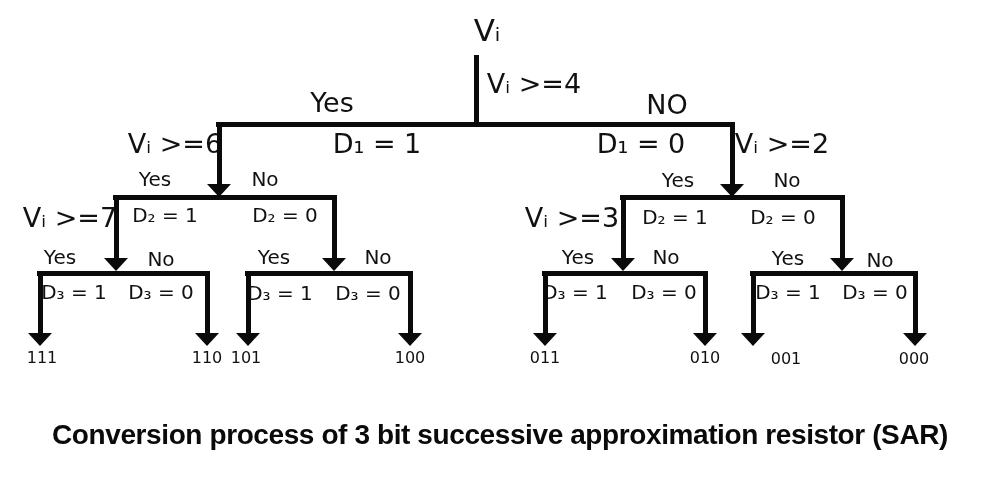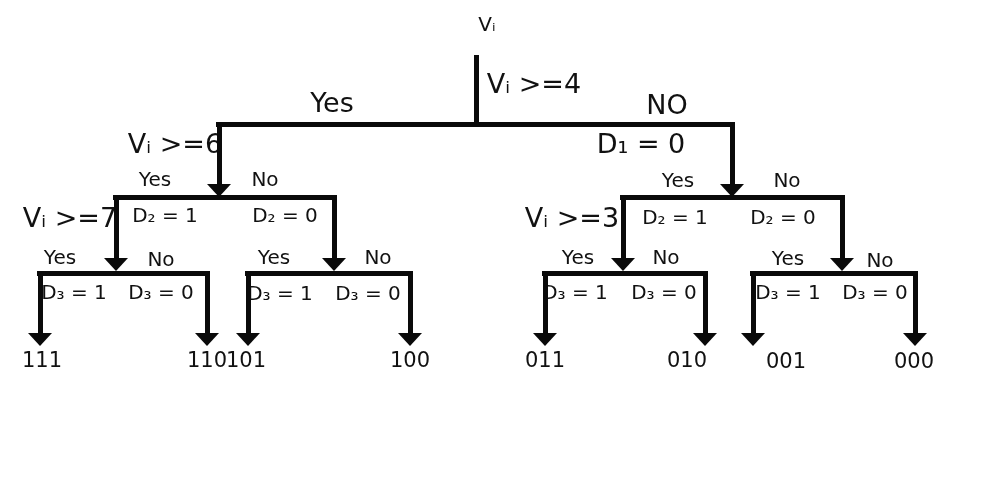--- a/index.html
+++ b/index.html
@@ -12,25 +12,25 @@
     color:#111;
   }
   
   .t{
     position:absolute;
     transform:translateX(-50%);
     white-space:nowrap;
     line-height:1.1;
     color:#111;
   }
-  .fs-xl{font-size:20px;}
+  .fs-xl{font-size:31px;}
   .fs-lg{font-size:27px;}
   .fs-md{font-size:20px;}
   .fs-sm{font-size:20px;}
-  .fs-leaf{font-size:21px;}
+  .fs-leaf{font-size:16px;}
   
   .hline,.vline{position:absolute;background:#0a0a0a;}
   
   .arr{position:absolute;width:26px;}
   .arr .stem{
     position:absolute;left:50%;top:0;
     width:5px;margin-left:-2.5px;
     height:calc(100% - 12px);
     background:#0a0a0a;
   }
@@ -56,21 +56,23 @@
 <body>
 
 <div class="stage">
 
   <div class="t fs-xl" style="left:487px;top:13px;">Vᵢ</div>
   <div class="t fs-lg" style="left:534px;top:69px;">Vᵢ &gt;=4</div>
 
   <div class="t fs-lg" style="left:332px;top:88px;">Yes</div>
   <div class="t fs-lg" style="left:667px;top:90px;">NO</div>
   <div class="t fs-lg" style="left:175px;top:129px;">Vᵢ &gt;=6</div>
+  <div class="t fs-lg" style="left:377px;top:129px;">D₁ = 1</div>
   <div class="t fs-lg" style="left:641px;top:129px;">D₁ = 0</div>
+  <div class="t fs-lg" style="left:782px;top:129px;">Vᵢ &gt;=2</div>
 
   <div class="t fs-md" style="left:155px;top:168px;">Yes</div>
   <div class="t fs-md" style="left:265px;top:168px;">No</div>
   <div class="t fs-sm" style="left:165px;top:204px;">D₂ = 1</div>
   <div class="t fs-sm" style="left:285px;top:204px;">D₂ = 0</div>
   <div class="t fs-lg" style="left:70px;top:203px;">Vᵢ &gt;=7</div>
 
   <div class="t fs-md" style="left:678px;top:169px;">Yes</div>
   <div class="t fs-md" style="left:787px;top:169px;">No</div>
   <div class="t fs-sm" style="left:675px;top:206px;">D₂ = 1</div>
@@ -95,21 +97,21 @@
   <div class="t fs-md" style="left:788px;top:247px;">Yes</div>
   <div class="t fs-md" style="left:880px;top:249px;">No</div>
   <div class="t fs-sm" style="left:788px;top:281px;">D₃ = 1</div>
   <div class="t fs-sm" style="left:875px;top:281px;">D₃ = 0</div>
 
   <div class="t fs-leaf" style="left:42px;top:349px;">111</div>
   <div class="t fs-leaf" style="left:207px;top:349px;">110</div>
   <div class="t fs-leaf" style="left:246px;top:349px;">101</div>
   <div class="t fs-leaf" style="left:410px;top:349px;">100</div>
   <div class="t fs-leaf" style="left:545px;top:349px;">011</div>
-  <div class="t fs-leaf" style="left:687px;top:349px;">010</div>
+  <div class="t fs-leaf" style="left:705px;top:349px;">010</div>
   <div class="t fs-leaf" style="left:786px;top:350px;">001</div>
   <div class="t fs-leaf" style="left:914px;top:350px;">000</div>
 
   <div class="vline" style="left:474px;top:55px;width:5px;height:72px;"></div>
 
   <div class="hline" style="left:216px;top:122px;width:518px;height:5px;"></div>
 
   <div class="hline" style="left:113px;top:195px;width:223px;height:5px;"></div>
   <div class="hline" style="left:620px;top:195px;width:224px;height:5px;"></div>
 
@@ -170,14 +172,15 @@
     </div>
   <div class="arr" style="left:740px;top:271px;height:75px;">
       <div class="stem"></div>
       <div class="head"></div>
     </div>
   <div class="arr" style="left:902px;top:271px;height:75px;">
       <div class="stem"></div>
       <div class="head"></div>
     </div>
 
+  <div class="caption">Conversion process of 3 bit successive approximation resistor (SAR)</div>
 
 </div>
 
 </body></html>

